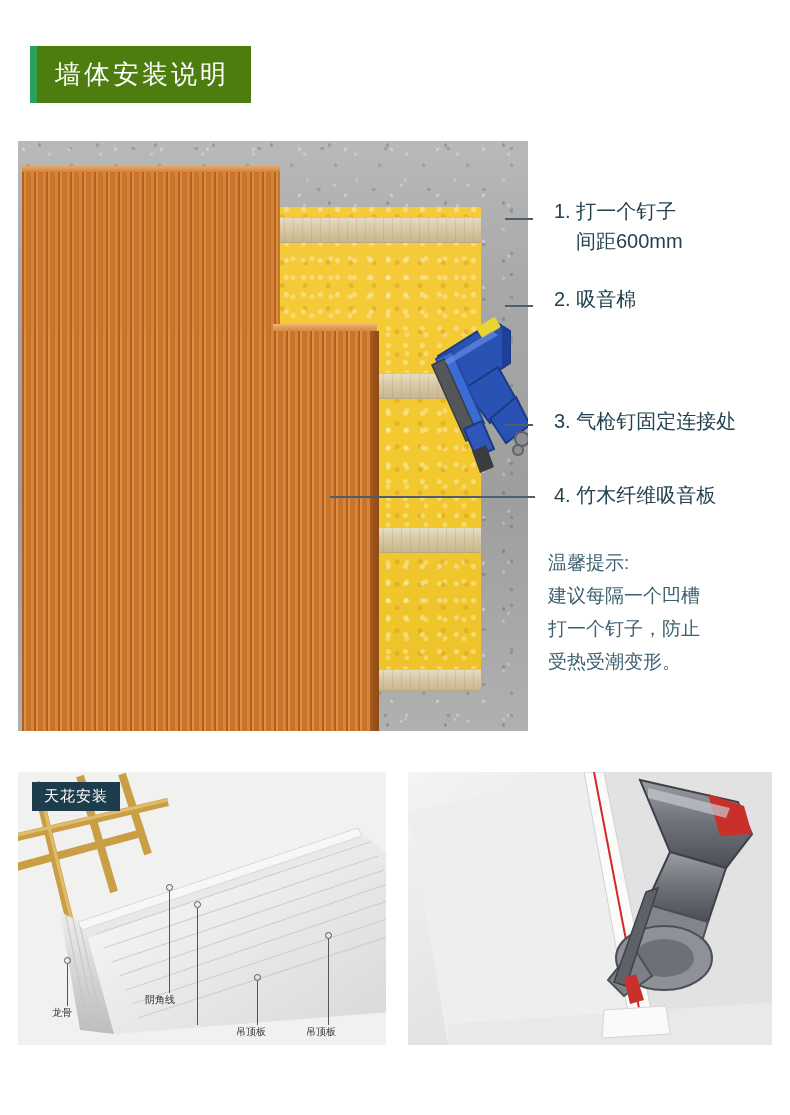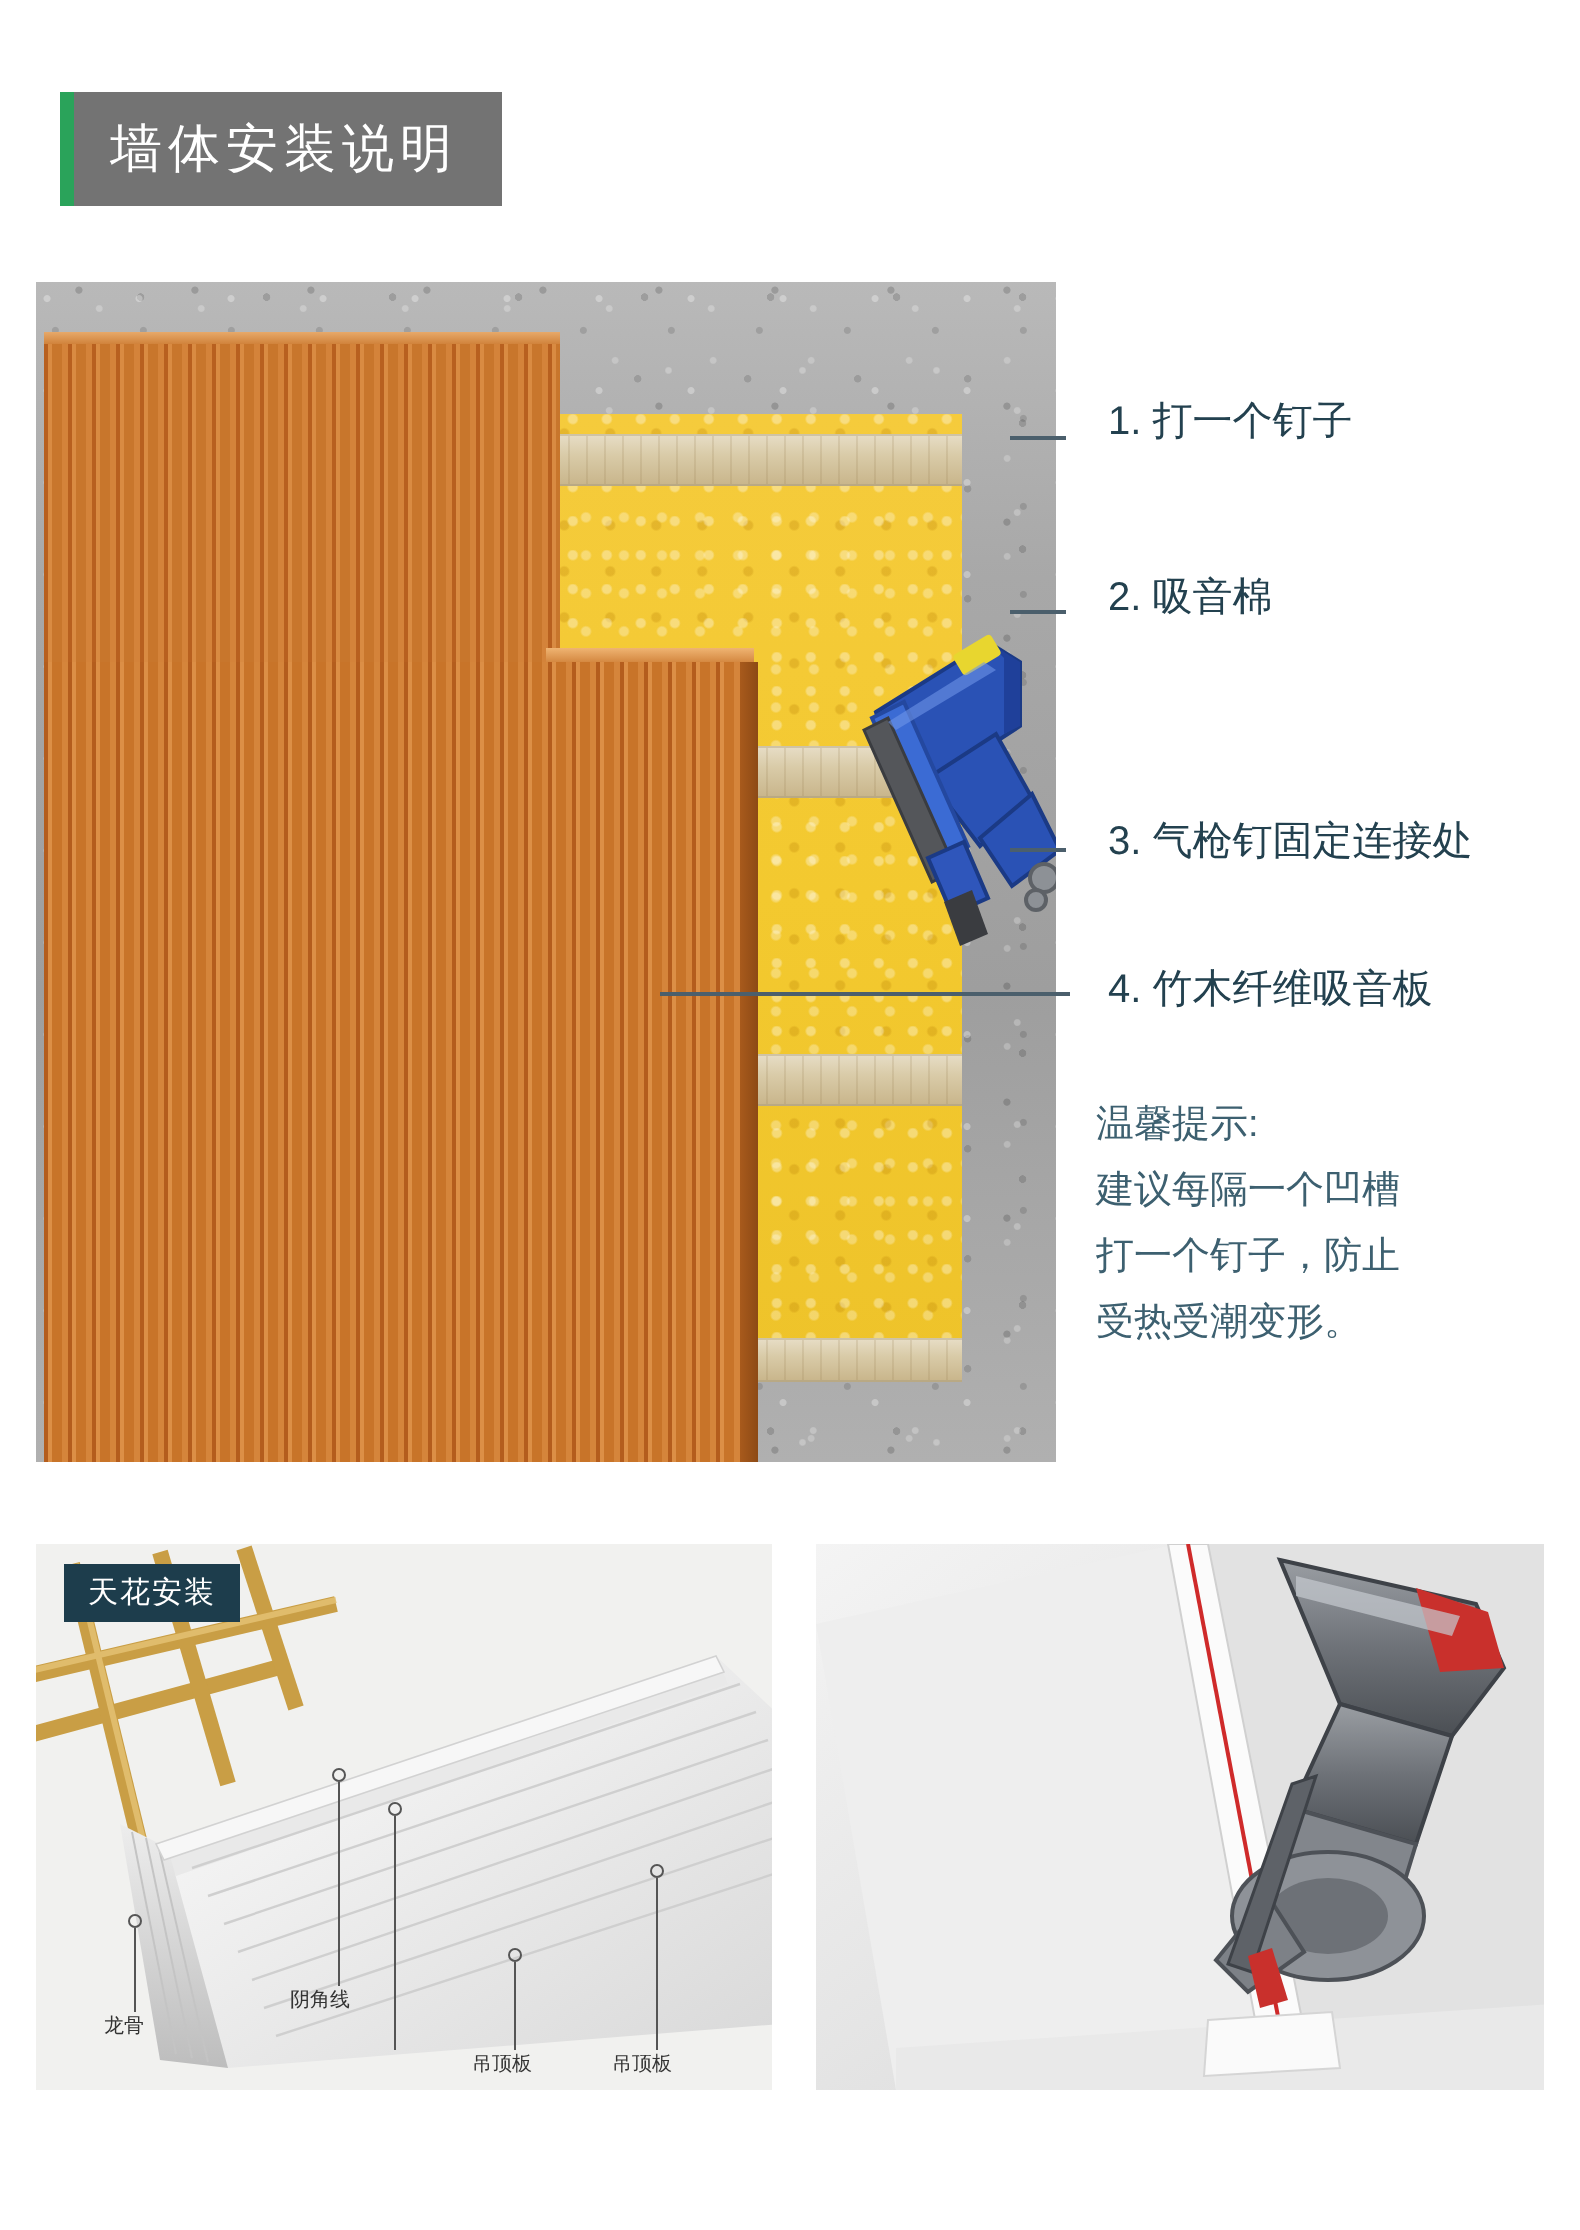--- a/index.html
+++ b/index.html
@@ -17,21 +17,21 @@
     position: absolute;
     left: 30px; top: 46px;
     display: flex; align-items: stretch;
     height: 57px;
   }
   .title-bar {
     width: 7px;
     background: #2aa35a;
   }
   .title-box {
-    background: #737373;
+    background: #4d7c0f;
     color: #ffffff;
     font-size: 26px;
     letter-spacing: 3px;
     display: flex; align-items: center;
     padding: 0 22px 0 18px;
     font-weight: normal;
   }
 
   
   .main-figure {
@@ -243,20 +243,21 @@
       <path d="M46 60 L94 30 L100 34 L50 64 Z" fill="#6e95e8" opacity=".6"></path>
     </g>
   </svg>
 </div>
 
 <div class="callouts">
 
   <div class="callout" style="left:14px; top:0px;">
     <span>1.</span>
     <span>打一个钉子</span>
+    <div style="padding-left:22px;">间距600mm</div>
   </div>
 
   <div class="callout" style="left:14px; top:88px;">
     <span>2.</span>
     <span>吸音棉</span>
   </div>
 
   <div class="callout" style="left:14px; top:210px;">
     <span>3.</span>
     <span>气枪钉固定连接处</span>

